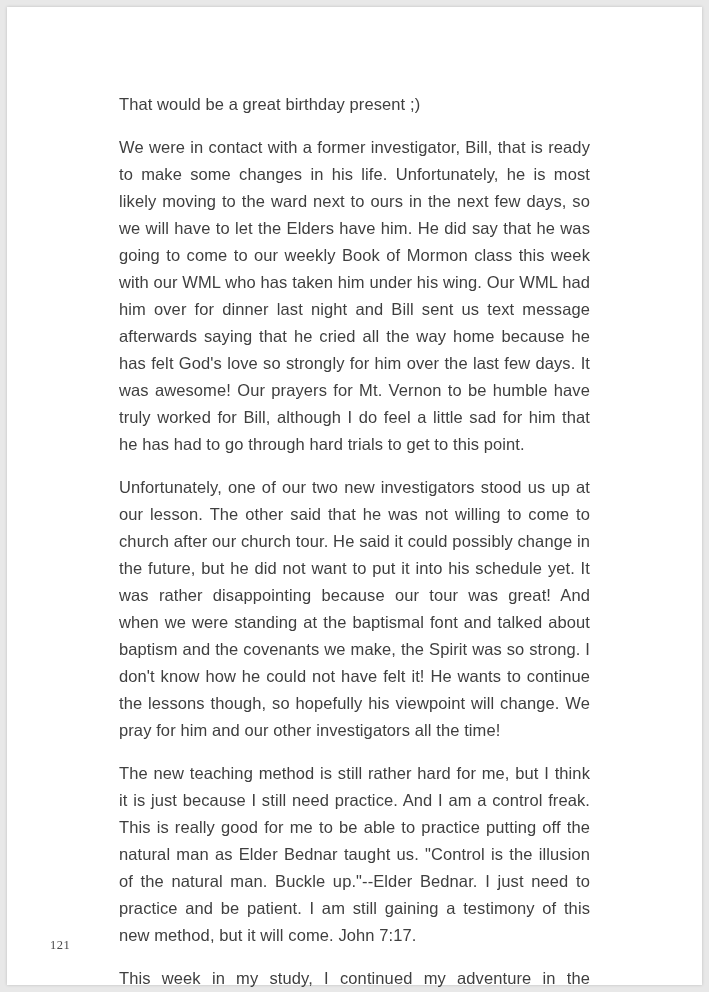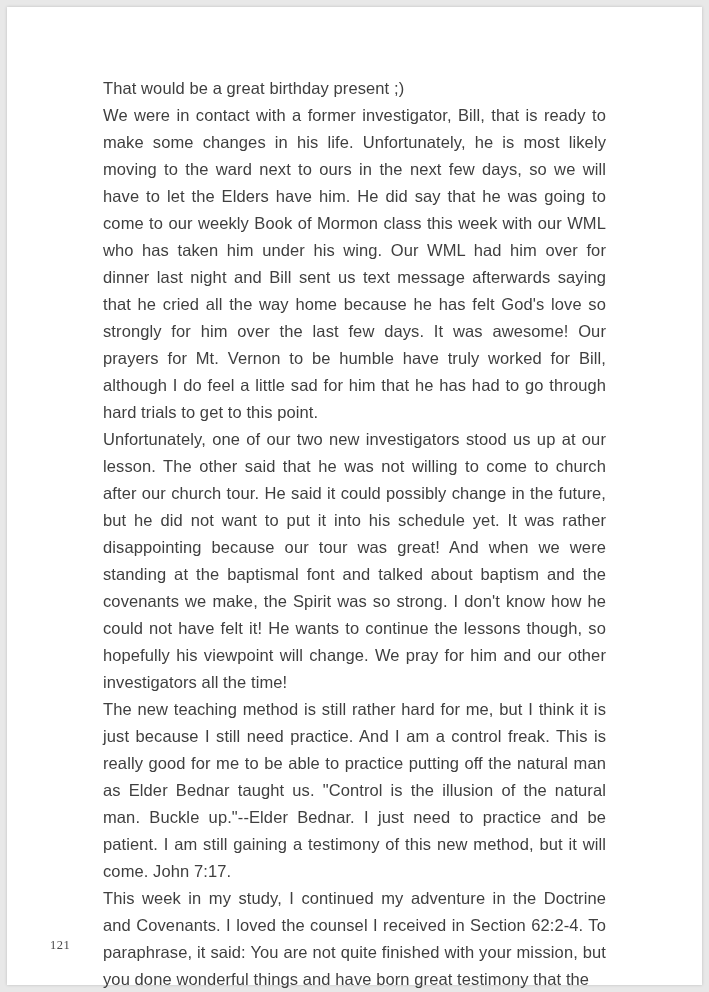--- a/index.html
+++ b/index.html
@@ -28,21 +28,21 @@
     position: absolute;
     left: 96px;   
     top: 68px;
     width: 503px;
     color: #3f3f3f;
     font-size: 16.5px;
     line-height: 27px;
     letter-spacing: 0.1px;
   }
   .content p {
-    margin: 0;
+    margin: 16px;
     text-align: justify;
     text-justify: inter-word;
   }
   .page-number {
     position: absolute;
     left: 0;
     right: 0;
     bottom: 32px;
     font-family: "Liberation Serif", "DejaVu Serif", serif;
     font-size: 12.5px;

